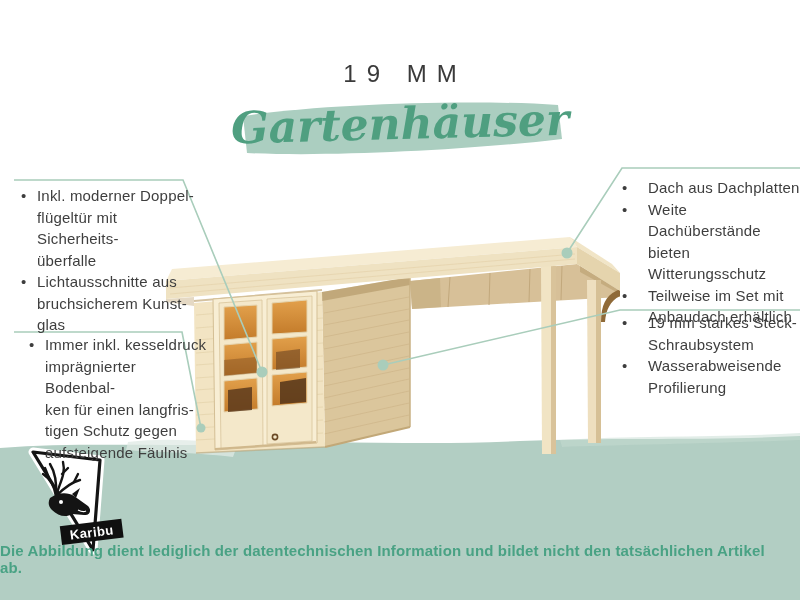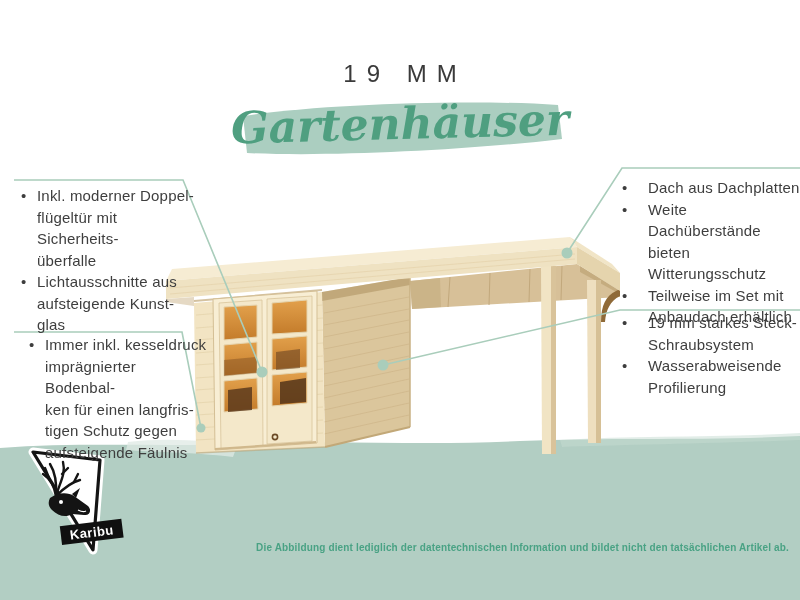--- a/index.html
+++ b/index.html
@@ -23,21 +23,21 @@
   ul.features li{position:relative;white-space:pre-line;}
   ul.features li::before{content:"\2022";position:absolute;left:0;top:0;}
   ul.left{width:178px;}
   ul.left li{padding-left:16px;}
   ul.right{width:180px;}
   ul.right li{padding-left:26px;}
   #list-left-top{left:21px;top:185px;}
   #list-left-bottom{left:29px;top:334px;}
   #list-right-top{left:622px;top:177px;}
   #list-right-bottom{left:622px;top:312px;}
-  .disclaimer{position:absolute;right:11px;top:542px;font-size:10px;letter-spacing:.15px;
+  .disclaimer{position:absolute;right:11px;top:542px;font-size:15px;letter-spacing:.15px;
          color:#49a284;font-weight:bold;}
   .co-line{fill:none;stroke:var(--callout-line);stroke-width:1.6px;}
   .co-dot{fill:var(--callout-line);}
   .brush{fill:var(--brush-green);}
   .band{fill:var(--band-green);}
   text.brand{font-family:"Liberation Sans",sans-serif;font-weight:bold;font-size:13px;
          fill:#ffffff;letter-spacing:.5px;}
 </style>
 </head>
 <body>
@@ -188,21 +188,21 @@
   </svg>
 
   <div class="title">19 MM</div>
   <div class="script-title">Gartenhäuser</div>
 
   <ul class="features left" id="list-left-top">
       <li>Inkl. moderner Doppel-
 flügeltür mit Sicherheits-
 überfalle</li>
       <li>Lichtausschnitte aus
-aufsteigende Kunst-
+bruchsicherem Kunst-
 glas</li>
     </ul>
   <ul class="features left" id="list-left-bottom">
       <li>Immer inkl. kesseldruck
 imprägnierter Bodenbal-
 ken für einen langfris-
 tigen Schutz gegen
 aufsteigende Fäulnis</li>
     </ul>
   <ul class="features right" id="list-right-top">

